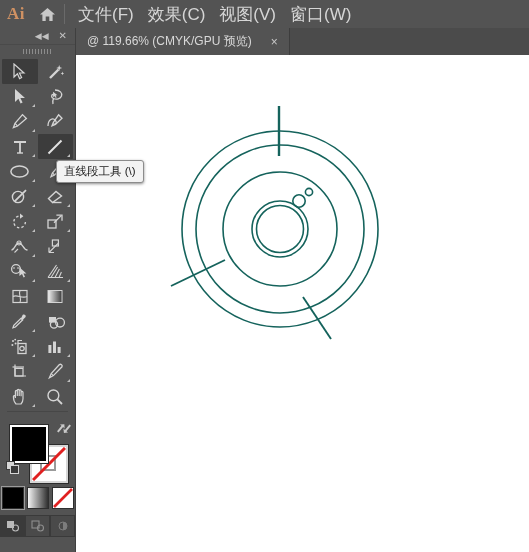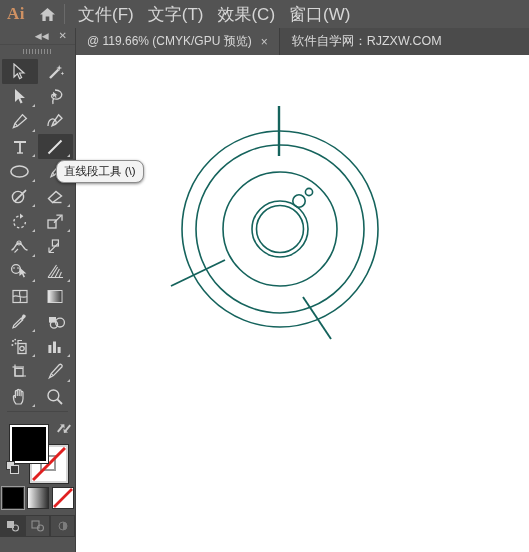--- a/index.html
+++ b/index.html
@@ -27,21 +27,21 @@
   .menu-item{
     color:#d6d6d6;font-size:17px;padding:3px 7px;white-space:nowrap;cursor:default;
   }
 
   
   .tabbar{
     position:absolute;left:0;top:28px;width:529px;height:27px;
     background:#4b4b4b;display:flex;align-items:stretch;
   }
   .doc-tab{
-    display:flex;align-items:center;gap:7px;
+    display:flex;align-items:center;gap:17px;
     background:#535353;padding:0 9px 0 12px;
     border-right:1px solid #3d3d3d;
     color:#d8d8d8;font-size:12px;white-space:nowrap;
   }
   .tab-close{color:#c9c9c9;font-size:12px;line-height:1;padding:1px 2px;cursor:pointer;}
   .site-tab{
     display:flex;align-items:center;padding:0 12px;
     color:#d8d8d8;font-size:12.5px;white-space:nowrap;
   }
 
@@ -84,21 +84,21 @@
     position:absolute;right:3px;bottom:2px;width:0;height:0;
     border-left:3px solid transparent;border-bottom:3px solid #c0c0c0;
   }
   .tool svg{display:block;}
   .tool-div{grid-column:1 / span 2;height:6px;}
   .tool-div i{display:block;height:1px;background:#474747;margin:2px 5px;}
 
   
   .tooltip{
     position:absolute;left:56px;top:160px;
-    background:#f3f3f3;border:1px solid #8c8c8c;border-radius:8px;
+    background:#f3f3f3;border:1px solid #8c8c8c;border-radius:3px;
     color:#1b1b1b;font-size:11.5px;padding:3px 7px;white-space:nowrap;
     box-shadow:0 1px 3px rgba(0,0,0,.45);z-index:40;
   }
 
   
   .colorblock{position:relative;height:66px;margin-top:4px;}
   .fill-sw{
     position:absolute;left:10px;top:6px;width:34px;height:34px;
     background:#000;border:2px solid #fff;outline:1px solid #2b2b2b;
   }
@@ -145,34 +145,31 @@
   <div class="menubar">
     <div class="ai-logo">Ai</div>
     <div class="home-ico">
       <svg width="17" height="15" viewBox="0 0 17 15">
         <path d="M8.5 1 L16 7.4 L13.6 7.4 L13.6 14 L10.3 14 L10.3 9.6 L6.7 9.6 L6.7 14 L3.4 14 L3.4 7.4 L1 7.4 Z" fill="#c8c8c8"></path>
       </svg>
     </div>
     <div class="menu-sep"></div>
     <div class="menu-items">
       <div class="menu-item">文件(F)</div>
-      <div class="menu-item">文字(T)</div>
       <div class="menu-item">效果(C)</div>
+      <div class="menu-item">视图(V)</div>
       <div class="menu-item">窗口(W)</div>
     </div>
   </div>
 
   <div class="tabbar">
     <div style="width:75px;flex:0 0 75px;"></div>
     <div class="doc-tab">
       <span>@ 119.66% (CMYK/GPU 预览)</span>
       <span class="tab-close">×</span>
-    </div>
-    <div class="site-tab">
-      <span>软件自学网：RJZXW.COM</span>
     </div>
   </div>
 
   <div class="canvas-wrap">
     <svg class="artboard" viewBox="0 0 454 497">
       <g fill="none" stroke="#15635c" stroke-linecap="butt">
         <circle cx="205" cy="174" r="98" stroke-width="1.6"></circle>
         <circle cx="205" cy="174" r="84" stroke-width="1.6"></circle>
         <circle cx="205" cy="174" r="57" stroke-width="1.6"></circle>
         <circle cx="205" cy="174" r="28" stroke-width="1.6"></circle>

